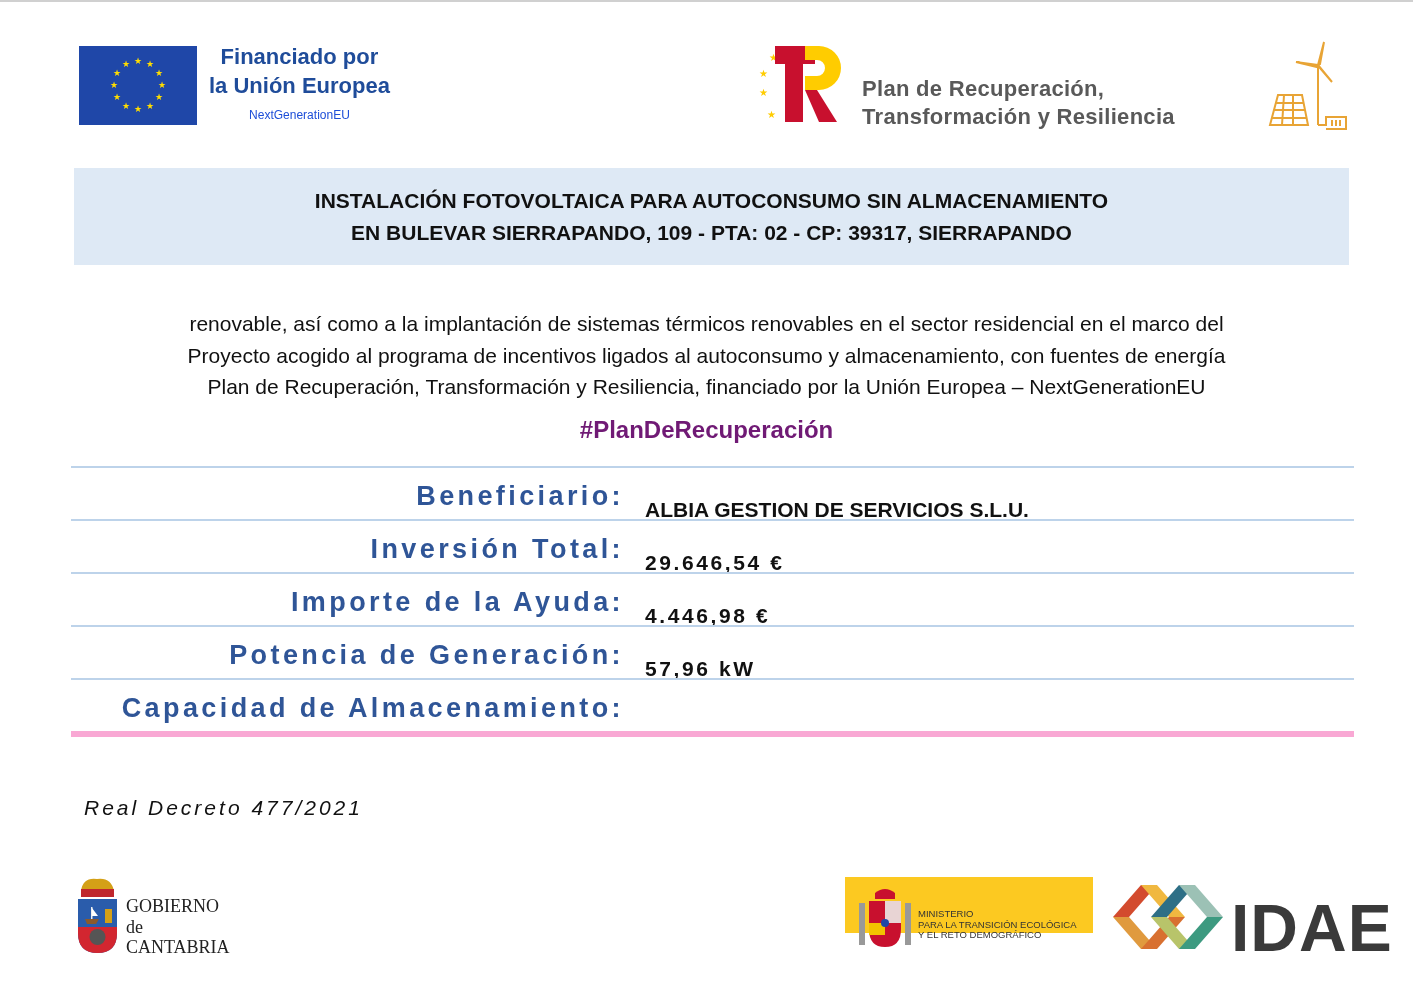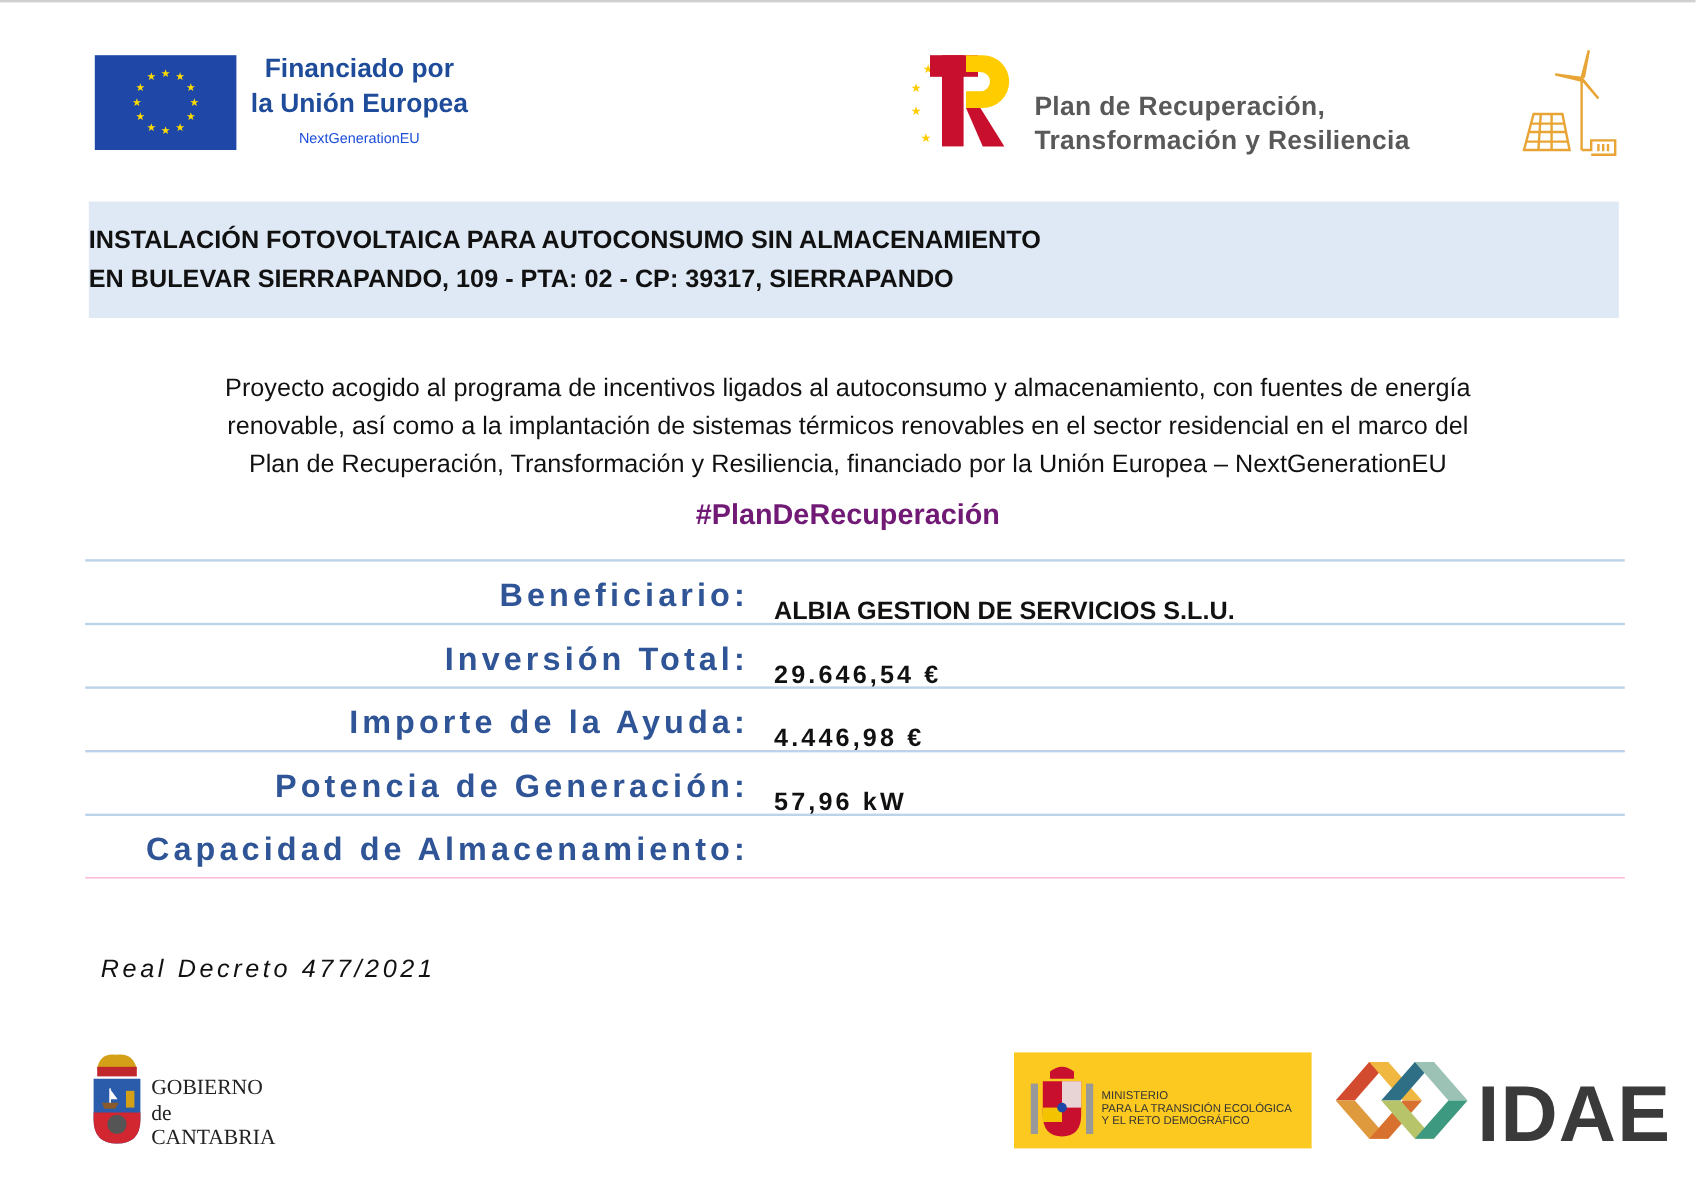--- a/index.html
+++ b/index.html
@@ -15,46 +15,46 @@
   .eu-text .l3 { color:#1d4ed8; font-size:12px; line-height:30px; }
 
   
   .prtr { position:absolute; left:755px; top:44px; width:100px; height:80px; }
   .prtr-text { position:absolute; left:862px; top:75px; color:#595959; font-weight:bold;
                font-size:22px; line-height:28px; letter-spacing:0.3px; }
   .wind { position:absolute; left:1260px; top:40px; width:95px; height:90px; }
 
   
   .title-band { position:absolute; left:74px; top:168px; width:1275px; height:97px; background:#dee9f5;
-                text-align:left; }
+                text-align:center; }
   .title-band div { color:#111; font-weight:bold; font-size:21px; line-height:32px; }
   .title-band .t1 { margin-top:17px; }
 
   .desc { position:absolute; left:100px; top:308px; width:1213px; text-align:center; color:#111;
           font-size:21px; line-height:31.5px; }
   .hashtag { position:absolute; left:0; width:1413px; top:416px; text-align:center; color:#701a75;
              font-weight:bold; font-size:24px; }
 
   .table { position:absolute; left:71px; top:466px; width:1283px; }
   .row { position:relative; height:51px; border-top:2px solid #bdd3ea; }
-  .row:last-child { border-bottom:1px solid #f9a8d4; }
+  .row:last-child { border-bottom:6px solid #f9a8d4; }
   .row .lbl { position:absolute; right:730px; top:13px; color:#2f5597; font-weight:bold; font-size:27px;
               letter-spacing:3.4px; white-space:nowrap; }
   .row .val { position:absolute; left:574px; top:30px; color:#111; font-weight:bold; font-size:21px;
               white-space:nowrap; }
   .row .val.spaced { letter-spacing:2.6px; }
 
   .decree { position:absolute; left:84px; top:796px; color:#111; font-style:italic; font-size:21px;
             letter-spacing:3px; }
 
   
   .cant-shield { position:absolute; left:75px; top:873px; width:45px; height:82px; }
   .cant-text { position:absolute; left:126px; top:896px; font-family:"Liberation Serif", serif;
                font-size:18px; line-height:20.5px; color:#222; }
-  .mitreco { position:absolute; left:845px; top:877px; width:248px; height:80px; background:#fcc921; }
+  .mitreco { position:absolute; left:845px; top:877px; width:248px; height:56px; background:#fcc921; }
   .mitreco .txt { position:absolute; left:73px; top:32px; font-size:9.5px; line-height:10.5px; color:#333; }
   .idae-mark { position:absolute; left:1113px; top:877px; width:110px; height:80px; }
   .idae-text { position:absolute; left:1231px; top:890px; font-size:66px; font-weight:bold; color:#3a3a3a;
                letter-spacing:1px; }
 </style>
 </head>
 <body>
 
 <div class="topline"></div>
 
@@ -111,22 +111,22 @@
     <line x1="76" y1="80" x2="76" y2="86"></line>
     <line x1="80" y1="80" x2="80" y2="86"></line>
 </svg>
 
 <div class="title-band">
   <div class="t1">INSTALACIÓN FOTOVOLTAICA PARA AUTOCONSUMO SIN ALMACENAMIENTO</div>
   <div>EN BULEVAR SIERRAPANDO, 109 - PTA: 02 - CP: 39317, SIERRAPANDO</div>
 </div>
 
 <div class="desc">
+  <div>renovable, así como a la implantación de sistemas térmicos renovables en el sector residencial en el marco del</div>
   <div>Proyecto acogido al programa de incentivos ligados al autoconsumo y almacenamiento, con fuentes de energía</div>
-  <div>renovable, así como a la implantación de sistemas térmicos renovables en el sector residencial en el marco del</div>
   <div>Plan de Recuperación, Transformación y Resiliencia, financiado por la Unión Europea – NextGenerationEU</div>
 </div>
 
 <div class="hashtag">#PlanDeRecuperación</div>
 
 <div class="table">
   <div class="row">
     <span class="lbl">Beneficiario:</span>
     <span class="val">ALBIA GESTION DE SERVICIOS S.L.U.</span>
   </div>

